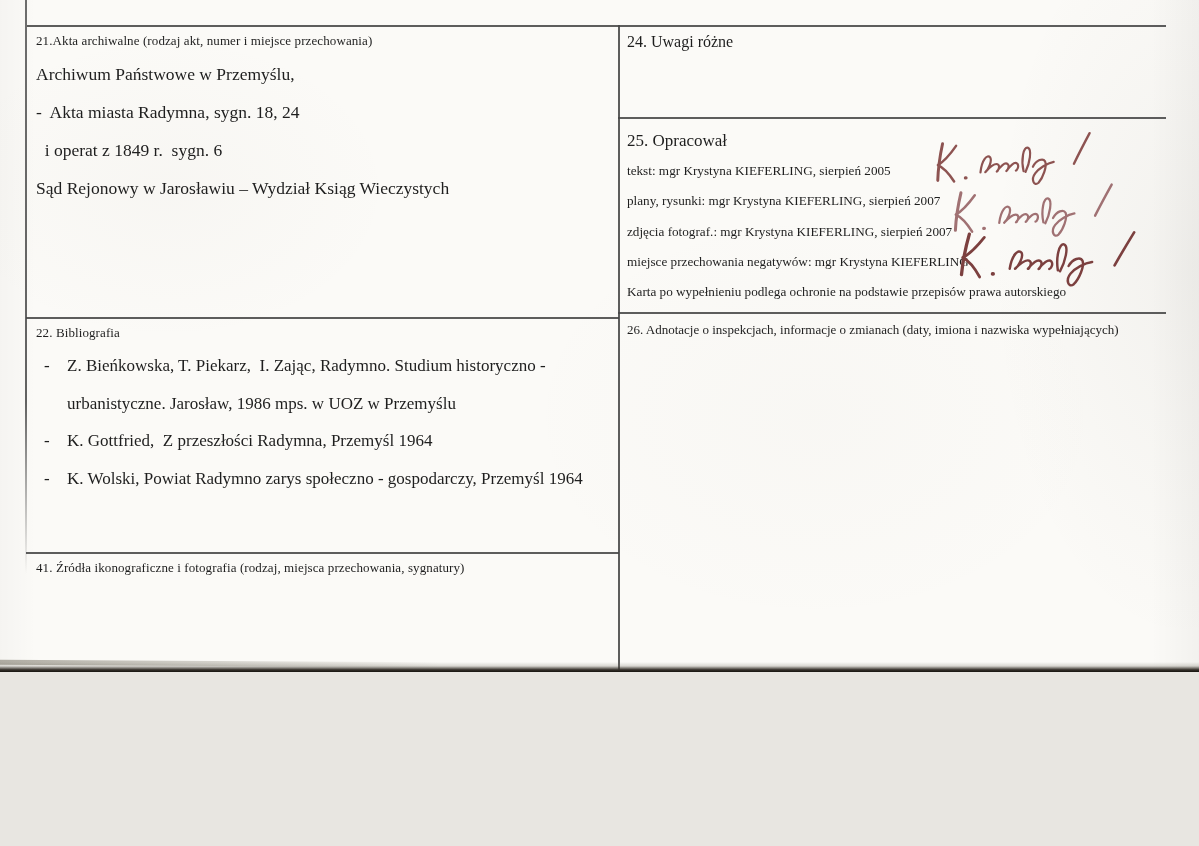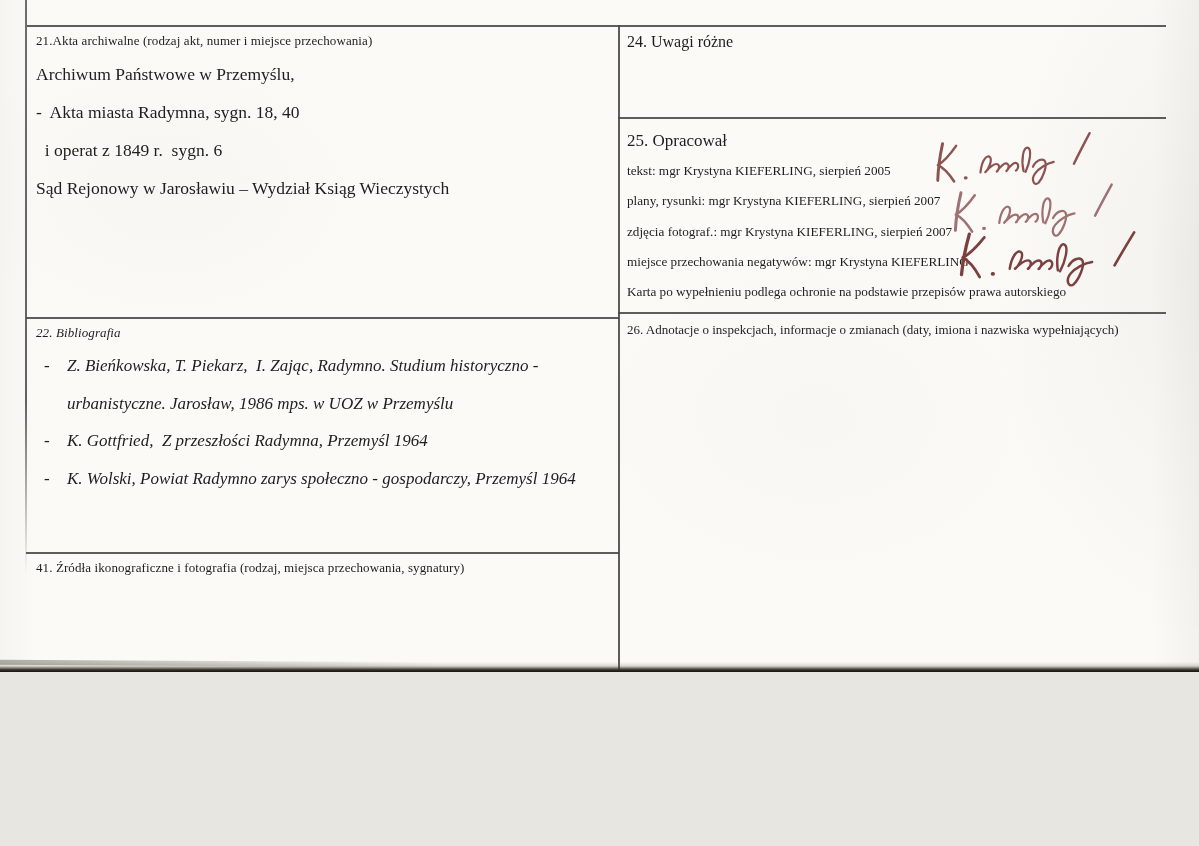--- a/index.html
+++ b/index.html
@@ -74,27 +74,27 @@
   <div class="rule h" style="left:26px; top:317px; width:593px;"></div>
   <div class="rule h" style="left:26px; top:552px; width:593px;"></div>
   <div class="rule h" style="left:618px; top:117px; width:548px;"></div>
   <div class="rule h" style="left:618px; top:312px; width:548px;"></div>
   <div class="rule h" style="left:618px; top:685px; width:548px;"></div>
 
   <div class="cell" style="left:36px; top:33px; width:585px;">
     <div class="hdr t">21.Akta archiwalne (rodzaj akt, numer i miejsce przechowania)</div>
     <div class="lines21">
       <div class="ln t">Archiwum Państwowe w Przemyślu,</div>
-      <div class="ln t">-  Akta miasta Radymna, sygn. 18, 40</div>
+      <div class="ln t">-  Akta miasta Radymna, sygn. 18, 24</div>
       <div class="ln t">  i operat z 1849 r.  sygn. 6</div>
       <div class="ln t">Sąd Rejonowy w Jarosławiu – Wydział Ksiąg Wieczystych</div>
     </div>
   </div>
 
-  <div class="cell" style="left:36px; top:325px; width:594px;font-style:italic;">
+  <div class="cell" style="left:36px; top:325px; width:594px;">
     <div class="hdr t">22. Bibliografia</div>
     <div class="bib">
       <div class="bib-item">
         <span class="bib-marker t">-</span>
         <span class="t">Z. Bieńkowska, T. Piekarz,  I. Zając, Radymno. Studium historyczno -
 urbanistyczne. Jarosław, 1986 mps. w UOZ w Przemyślu</span>
       </div>
       <div class="bib-item">
         <span class="bib-marker t">-</span>
         <span class="t">K. Gottfried,  Z przeszłości Radymna, Przemyśl 1964</span>

